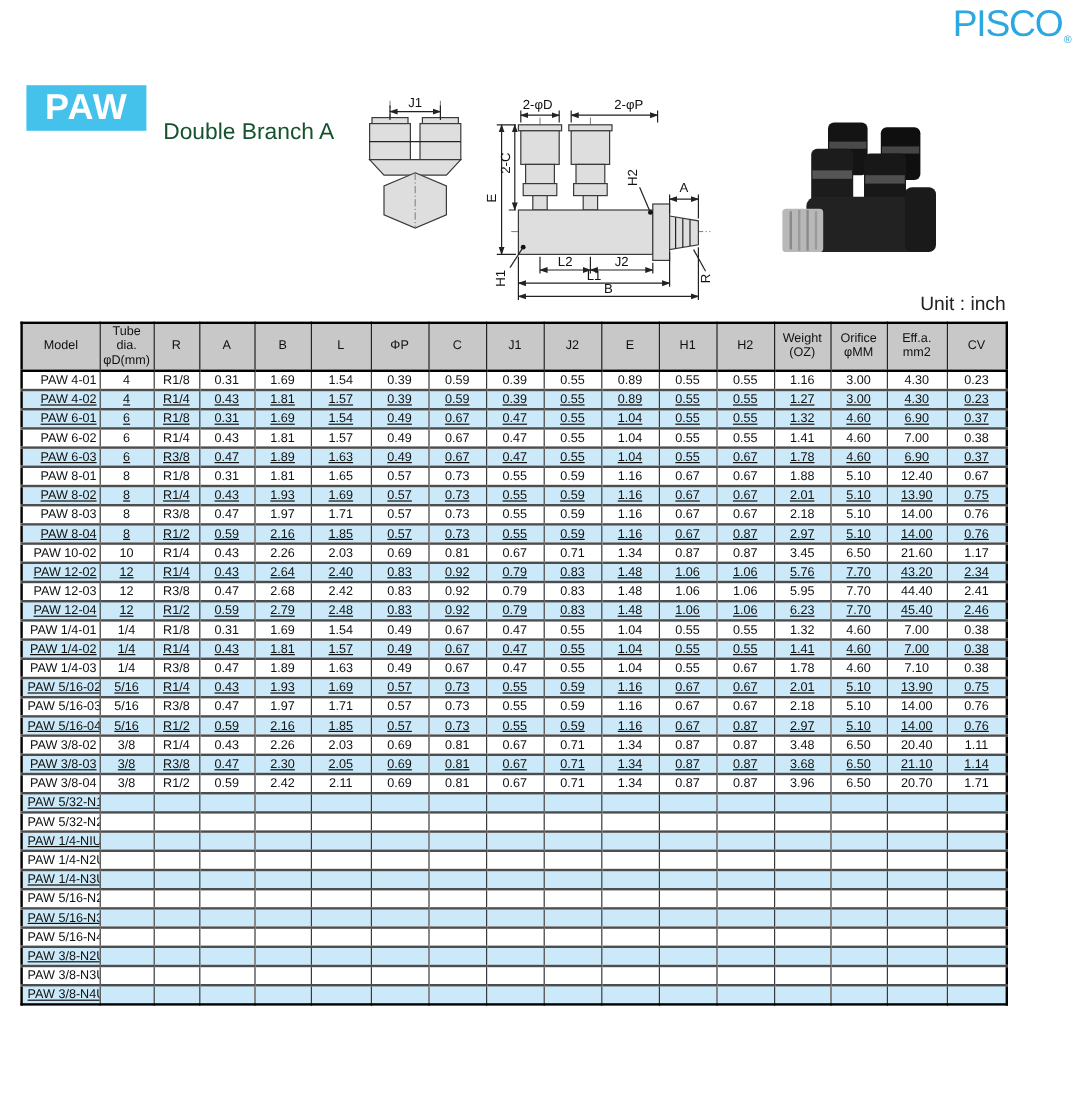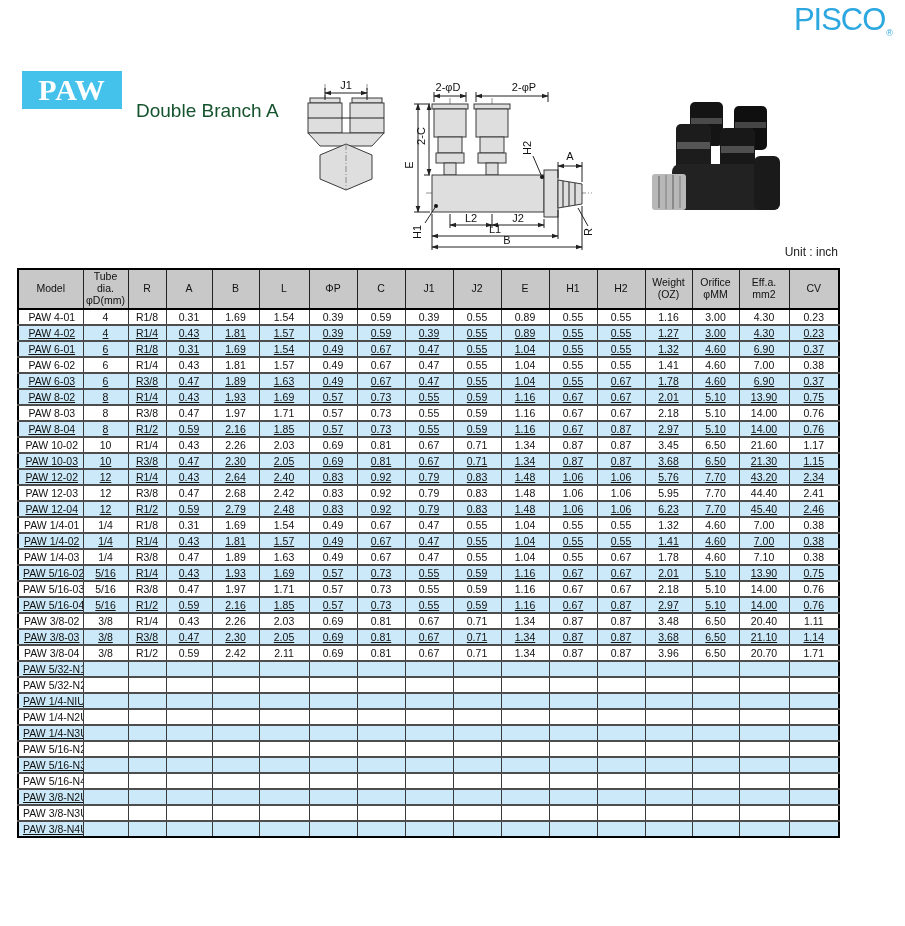--- a/index.html
+++ b/index.html
@@ -7,40 +7,40 @@
     width:905px;height:926px;position:relative;background:#ffffff;
     font-family:"Liberation Sans", sans-serif;color:#111;overflow:hidden;
   }
   
   .logo{position:absolute;top:2px;right:14px;font-size:31px;font-weight:normal;
         color:#2da7e0;letter-spacing:-1px;}
   .logo .reg{font-size:9px;vertical-align:baseline;position:relative;top:6px;left:1px;}
   
   .badge{position:absolute;left:22px;top:71px;width:100px;height:38px;background:#45c2ec;
          color:#fff;font-size:30px;font-weight:bold;text-align:center;line-height:37px;
-         letter-spacing:1px;font-family:Liberation Serif, serif;}
+         letter-spacing:1px;}
   .subtitle{position:absolute;left:136px;top:100px;font-size:19px;color:#14532d;}
   
-  .unit{position:absolute;right:67px;top:245px;font-size:12px;color:#222;}
+  .unit{position:absolute;right:67px;top:245px;font-size:16px;color:#222;}
   
   .drawing{position:absolute;left:286px;top:80px;}
   .drawing text{font-family:"Liberation Sans",sans-serif;font-size:11px;fill:#111;}
   .metal{fill:#dedede;stroke:#3a3a3a;stroke-width:1;}
   .dim{stroke:#222;stroke-width:1;fill:none;}
   .cl{stroke:#777;stroke-width:0.8;stroke-dasharray:6 2 1 2;fill:none;}
   
   .photo{position:absolute;left:650px;top:98px;}
   
   table.spec{position:absolute;left:17px;top:268px;width:821px;border-collapse:collapse;
              table-layout:fixed;font-size:10.5px;color:#111;border:2px solid #000;}
   table.spec th{background:#c8c8c8;border:1px solid #222;border-bottom:2px solid #000;
                 font-weight:normal;height:38px;padding:0 1px;line-height:1.12;font-size:10.5px;}
   table.spec td{border:1px solid #3a3a3a;border-top:2px solid #4d4d4d;text-align:center;
                 height:14px;line-height:14px;padding:0 2px;white-space:nowrap;overflow:hidden;}
-  table.spec td.model{text-align:center;padding-left:4px;}
+  table.spec td.model{text-align:right;padding-left:4px;}
   table.spec tr.alt{background:#cbe9f8;text-decoration:underline;}
 </style>
 </head>
 <body>
 
 <div class="logo"><span>PISCO</span><span class="reg">®</span></div>
 
 <div class="badge">PAW</div>
 <div class="subtitle">Double Branch A</div>
 
@@ -345,20 +345,39 @@
         <td>0.47</td>
         <td>0.55</td>
         <td>1.04</td>
         <td>0.55</td>
         <td>0.67</td>
         <td>1.78</td>
         <td>4.60</td>
         <td>6.90</td>
         <td>0.37</td>
       </tr>
+      <tr>
+        <td class="model">PAW 8-01</td>
+        <td>8</td>
+        <td>R1/8</td>
+        <td>0.31</td>
+        <td>1.81</td>
+        <td>1.65</td>
+        <td>0.57</td>
+        <td>0.73</td>
+        <td>0.55</td>
+        <td>0.59</td>
+        <td>1.16</td>
+        <td>0.67</td>
+        <td>0.67</td>
+        <td>1.88</td>
+        <td>5.10</td>
+        <td>12.40</td>
+        <td>0.67</td>
+      </tr>
       <tr class="alt">
         <td class="model">PAW 8-02</td>
         <td>8</td>
         <td>R1/4</td>
         <td>0.43</td>
         <td>1.93</td>
         <td>1.69</td>
         <td>0.57</td>
         <td>0.73</td>
         <td>0.55</td>
@@ -420,39 +439,20 @@
         <td>0.81</td>
         <td>0.67</td>
         <td>0.71</td>
         <td>1.34</td>
         <td>0.87</td>
         <td>0.87</td>
         <td>3.45</td>
         <td>6.50</td>
         <td>21.60</td>
         <td>1.17</td>
-      </tr>
-      <tr class="alt">
-        <td class="model">PAW 10-03</td>
-        <td>10</td>
-        <td>R3/8</td>
-        <td>0.47</td>
-        <td>2.30</td>
-        <td>2.05</td>
-        <td>0.69</td>
-        <td>0.81</td>
-        <td>0.67</td>
-        <td>0.71</td>
-        <td>1.34</td>
-        <td>0.87</td>
-        <td>0.87</td>
-        <td>3.68</td>
-        <td>6.50</td>
-        <td>21.30</td>
-        <td>1.15</td>
       </tr>
       <tr class="alt">
         <td class="model">PAW 12-02</td>
         <td>12</td>
         <td>R1/4</td>
         <td>0.43</td>
         <td>2.64</td>
         <td>2.40</td>
         <td>0.83</td>
         <td>0.92</td>

